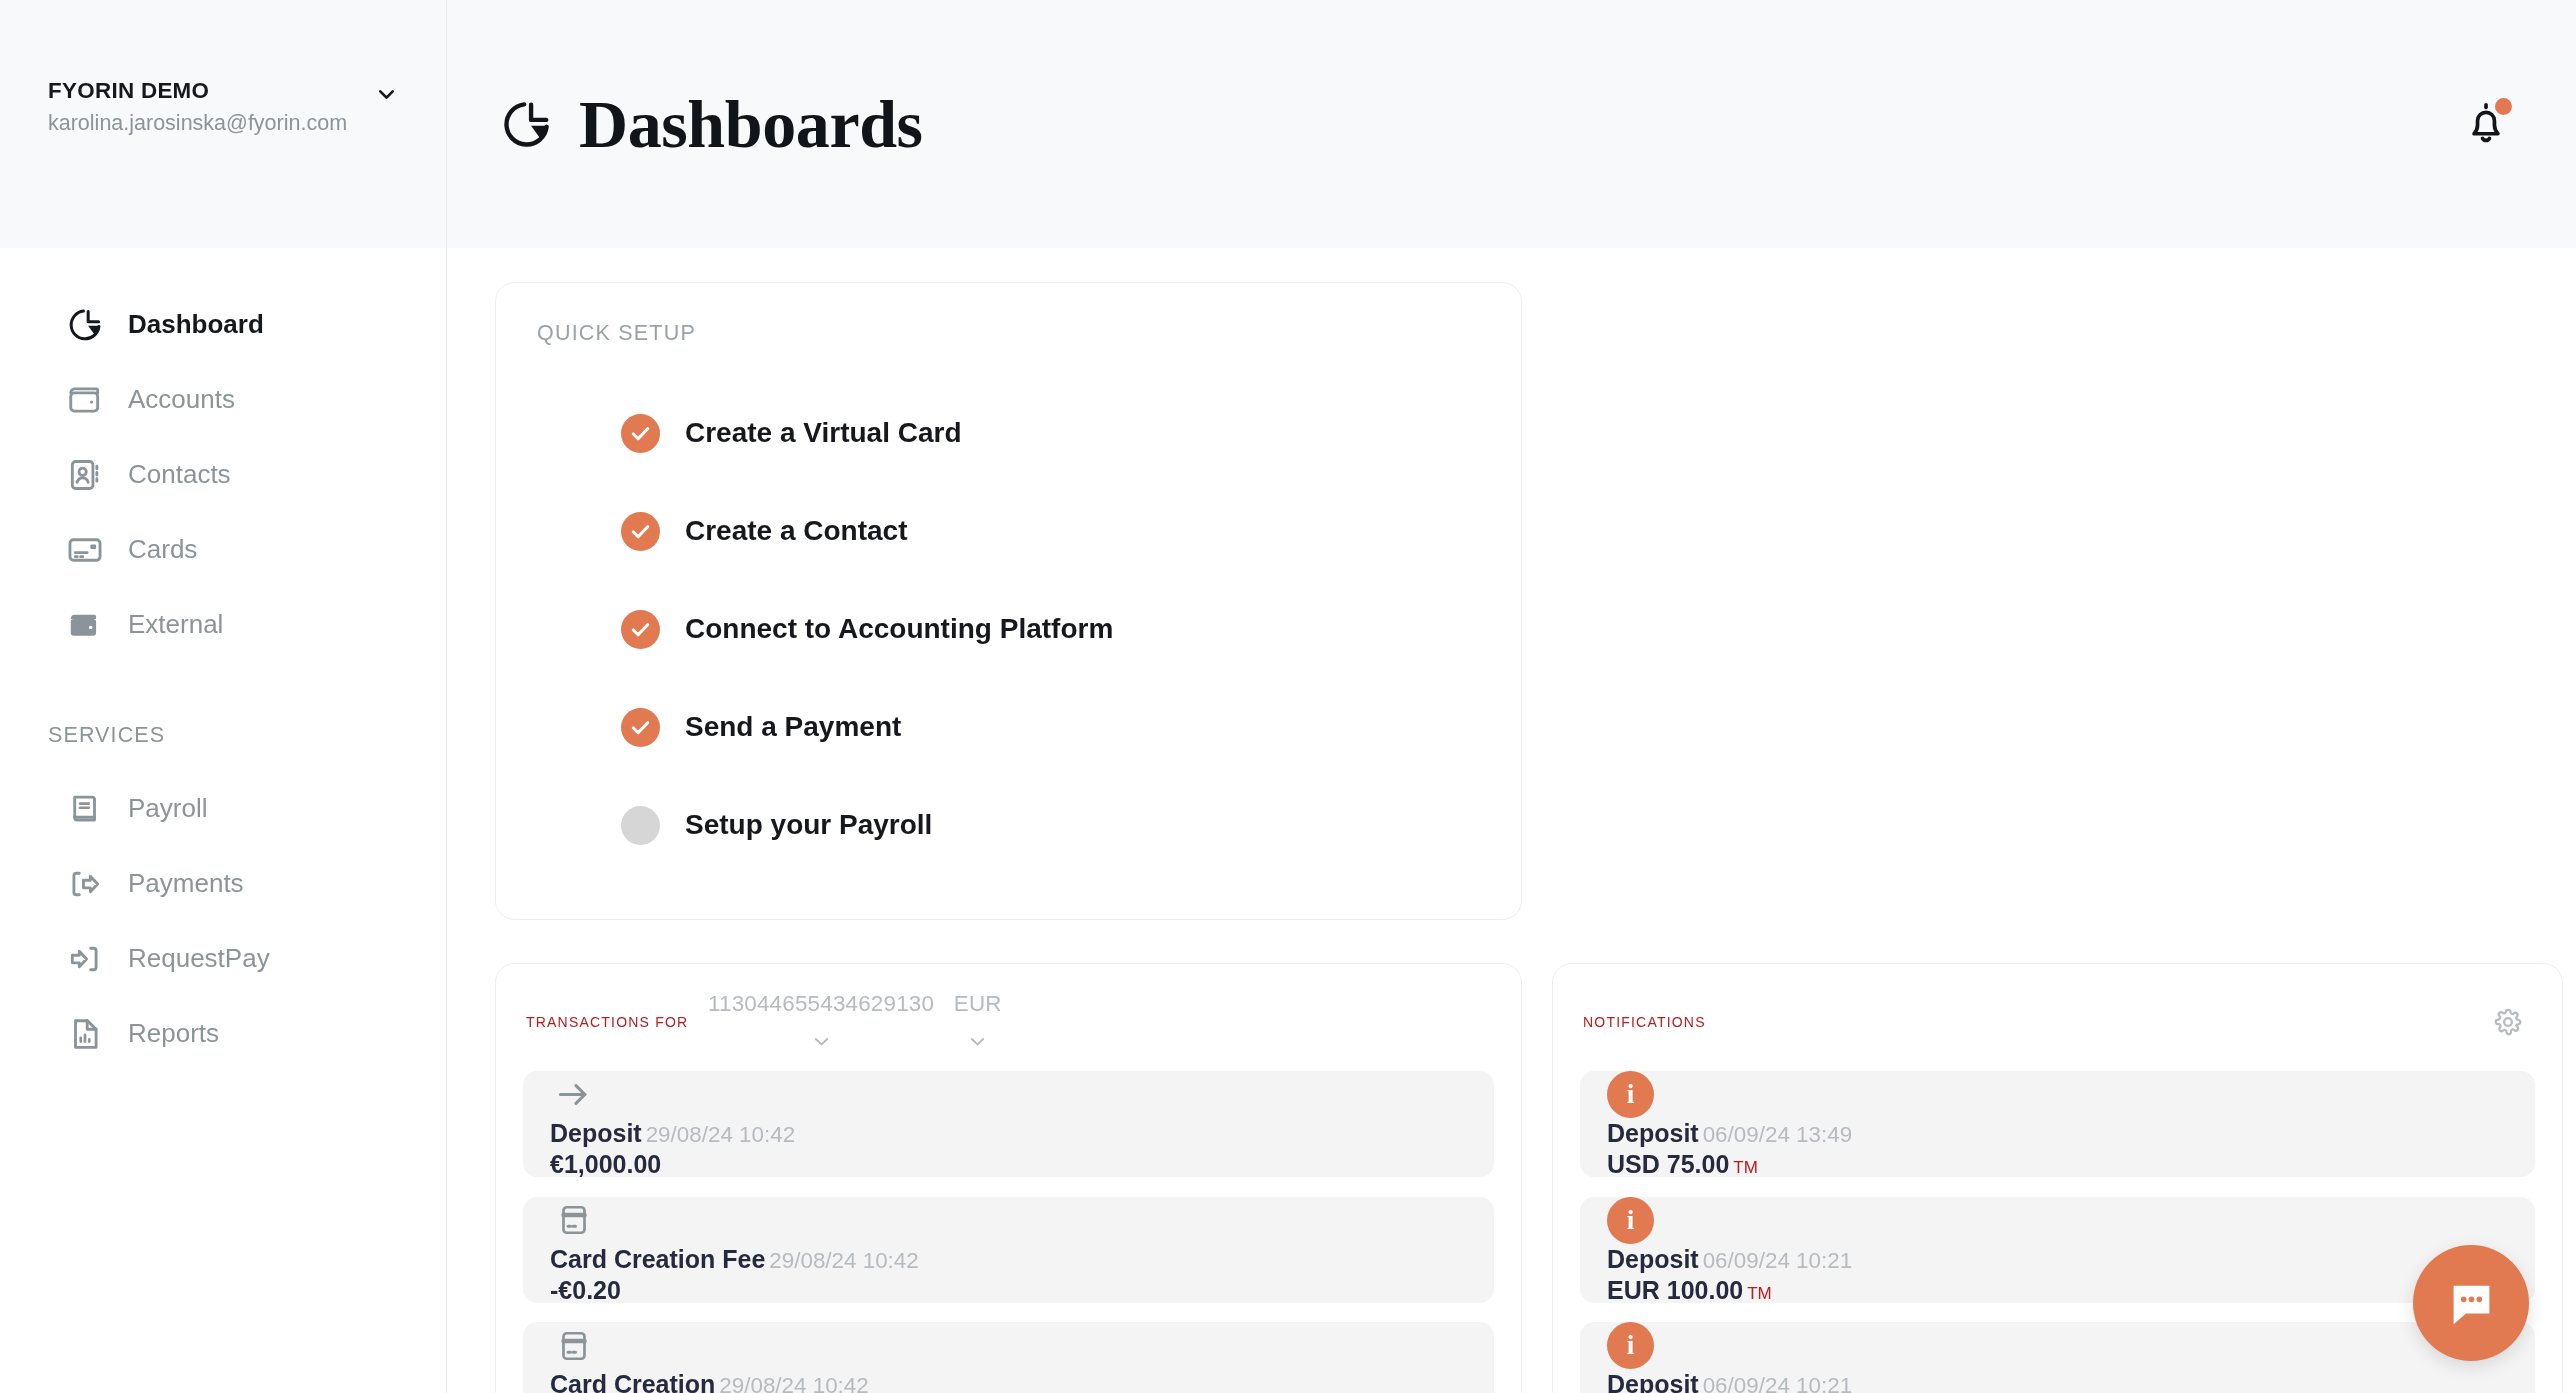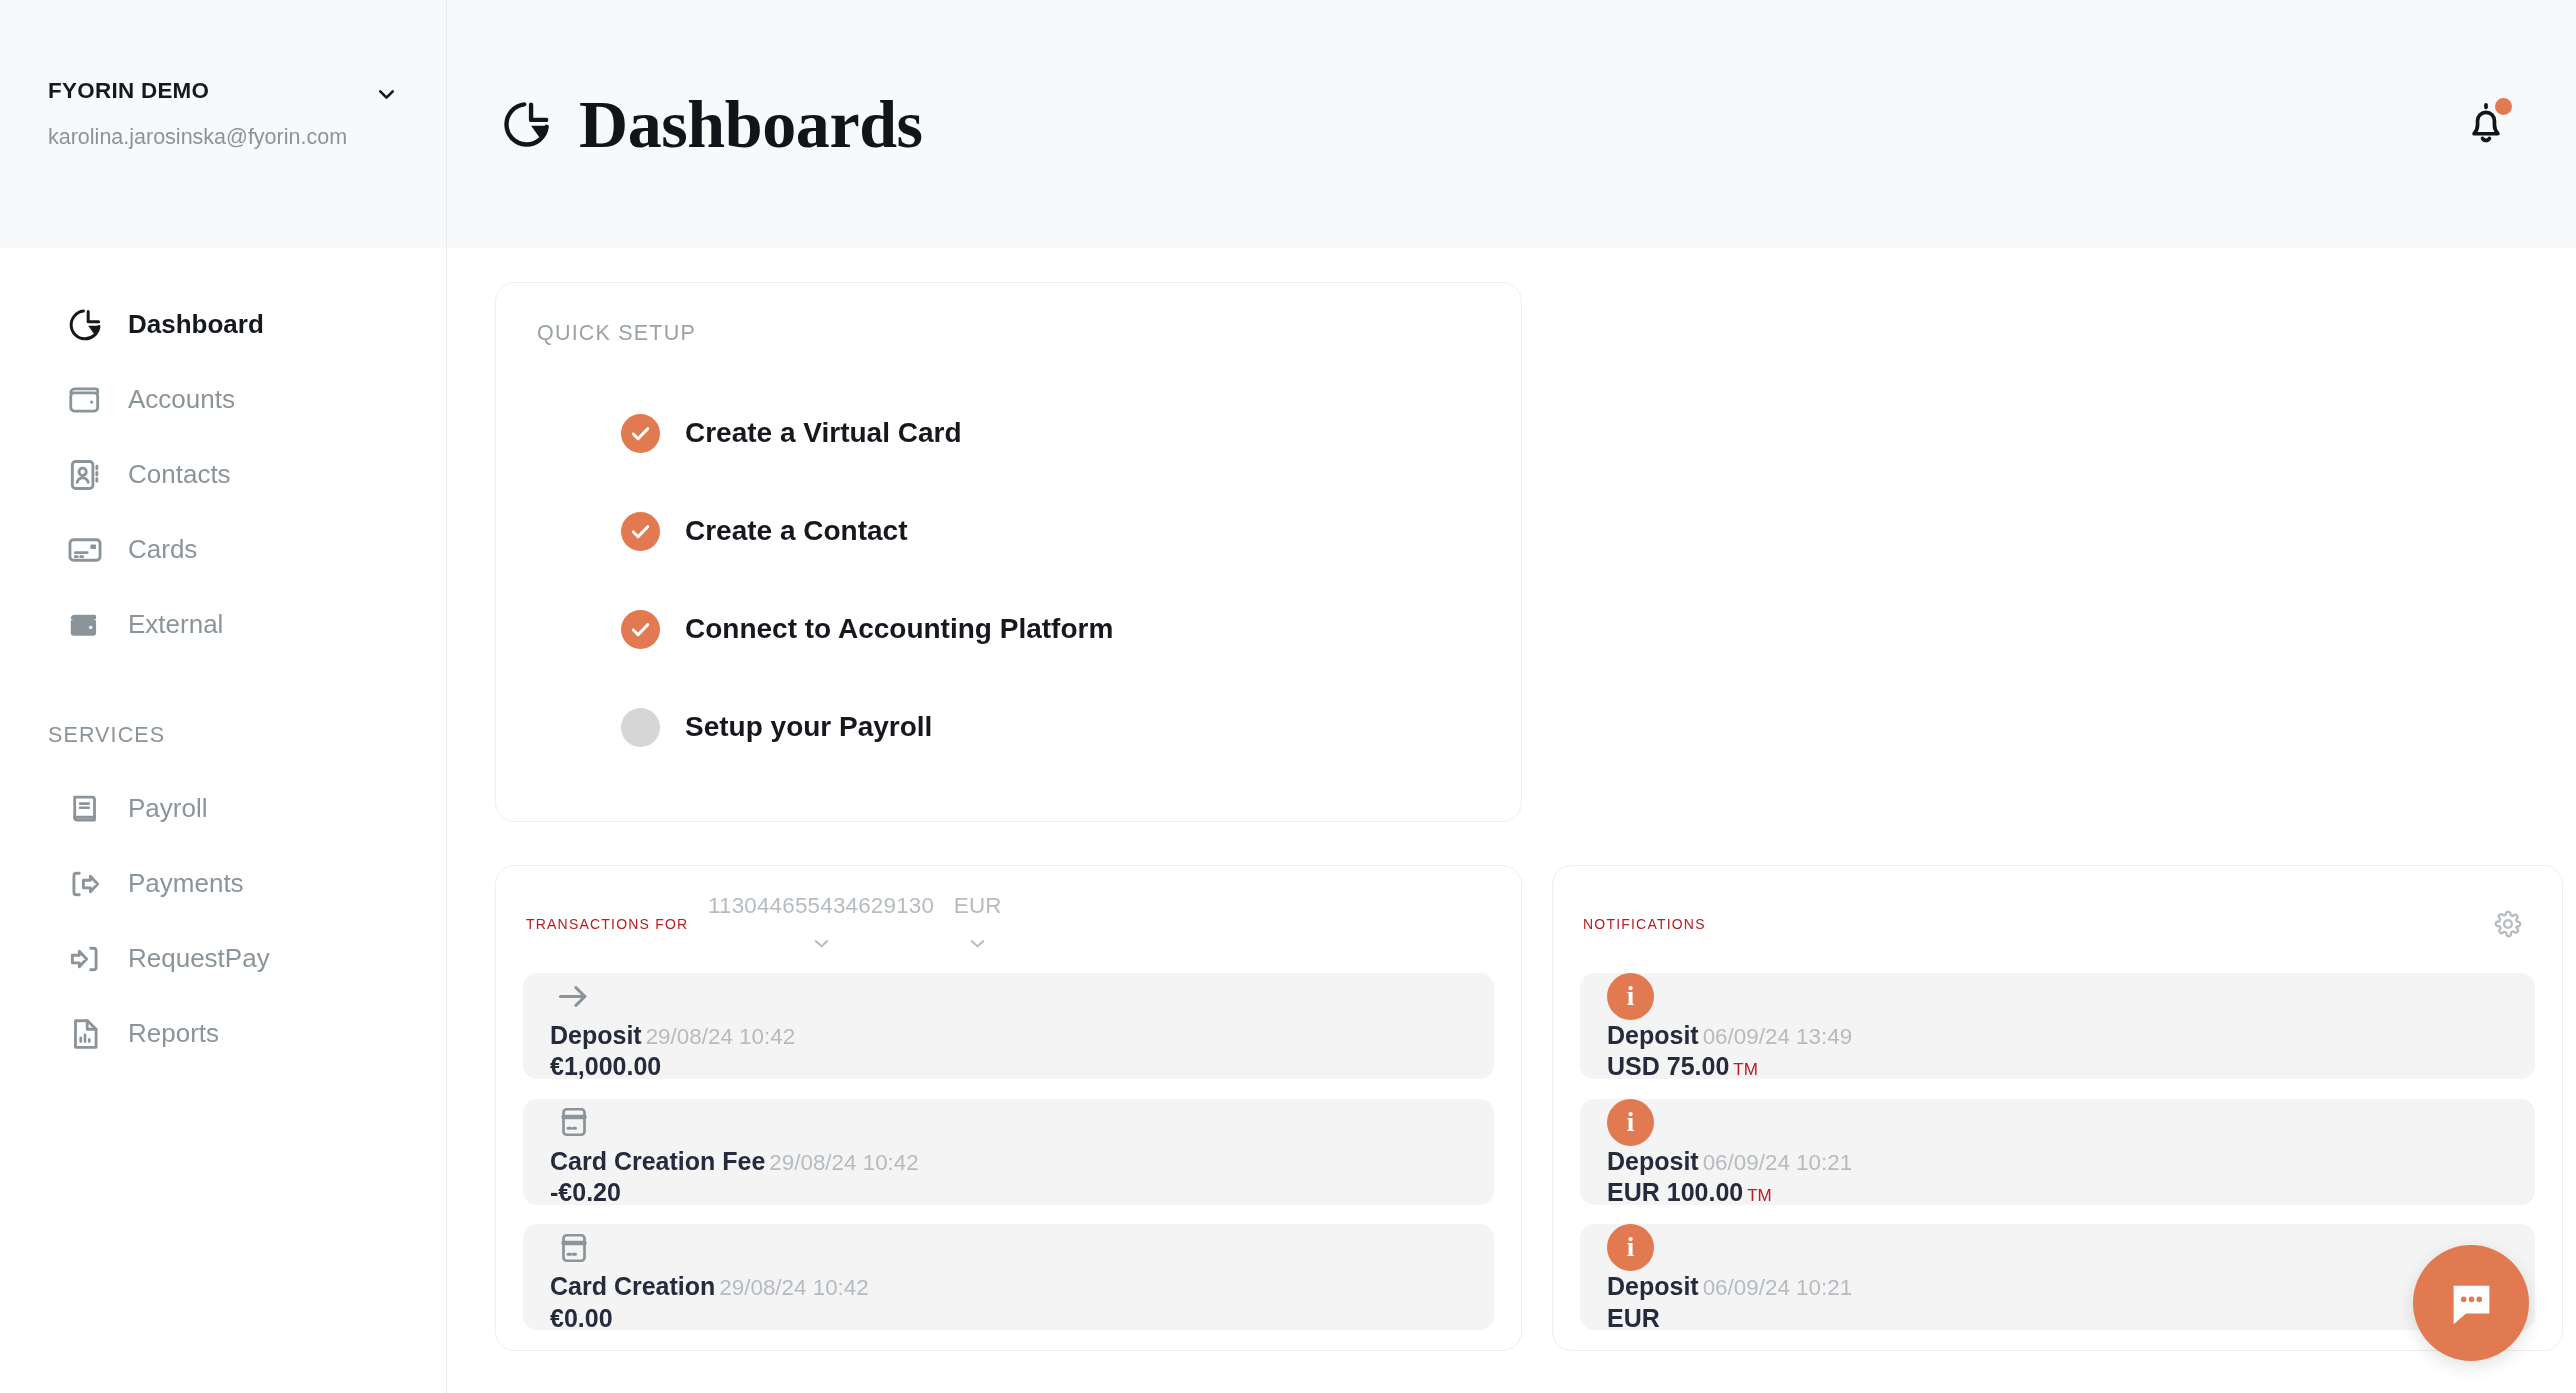--- a/index.html
+++ b/index.html
@@ -31,21 +31,21 @@
     font-family: "Liberation Serif", serif;
     font-size: 52px; font-weight: 700; color: #111418; letter-spacing: -0.4px;
     line-height: 1;
   }
   .org-block { margin-top: 39px; position: relative; }
   .org-name {
     font-size: 22.4px; font-weight: 700; color: #15181c; letter-spacing: 0.3px;
     line-height: 1.2;
   }
   .org-email {
-    font-size: 21.5px; color: #8b9499; margin-top: 20px; line-height: 1.2;
+    font-size: 21.5px; color: #8b9499; margin-top: 6px; line-height: 1.2;
   }
   .org-chevron {
     position: absolute; right: -3.6px; top: 1.8px; width: 30px; height: 30px;
     display: flex; align-items: center; justify-content: center;
   }
 
   .nav { padding: 39px 0 0 0; }
   .nav-item {
     display: flex; align-items: center; gap: 23px;
     height: 75px; padding-left: 64px; cursor: pointer;
@@ -347,20 +347,28 @@
 
           <div class="setup-item">
             <span class="setup-check done">
               <svg width="23" height="23" viewBox="0 0 24 24" fill="none" stroke="#ffffff" stroke-width="3.2" stroke-linecap="round" stroke-linejoin="round">
                   <polyline points="4.5 12.5 9.5 17.5 19.5 7"></polyline>
                 </svg>
             </span>
             <span class="setup-text">Connect to Accounting Platform</span>
           </div>
 
+          <div class="setup-item">
+            <span class="setup-check done">
+              <svg width="23" height="23" viewBox="0 0 24 24" fill="none" stroke="#ffffff" stroke-width="3.2" stroke-linecap="round" stroke-linejoin="round">
+                  <polyline points="4.5 12.5 9.5 17.5 19.5 7"></polyline>
+                </svg>
+            </span>
+            <span class="setup-text">Send a Payment</span>
+          </div>
 
           <div class="setup-item">
             <span class="setup-check todo"></span>
             <span class="setup-text">Setup your Payroll</span>
           </div>
 
         </div>
       </section>
 
       <div class="lower-row">

